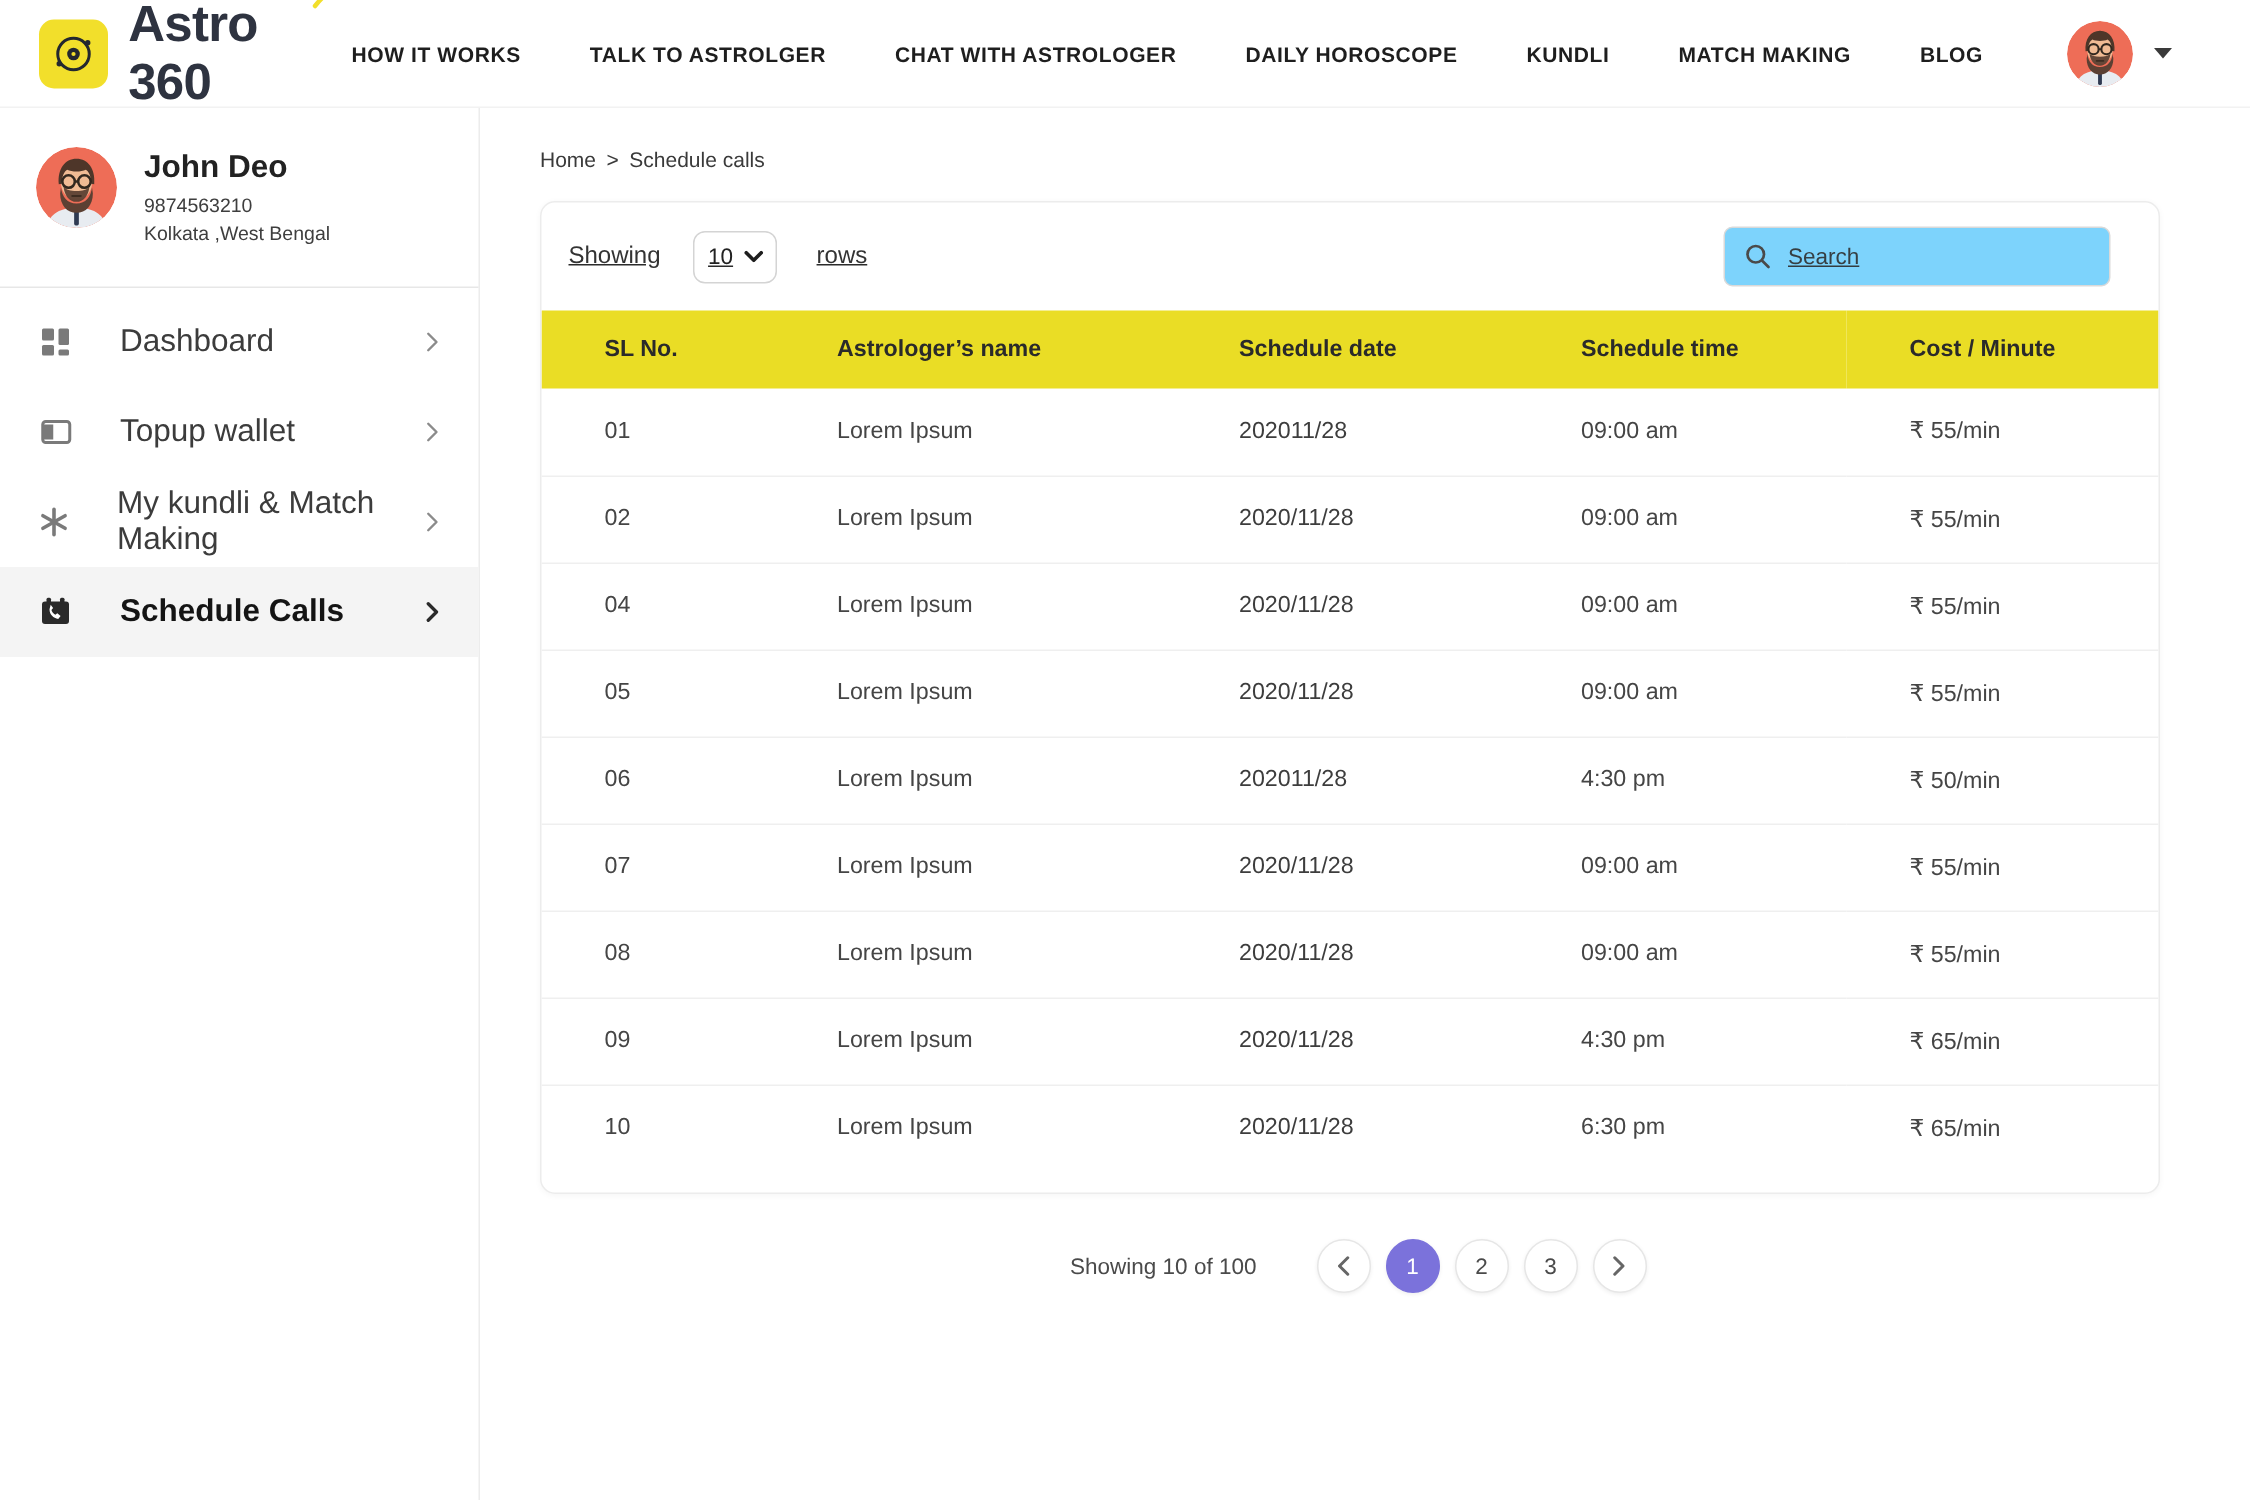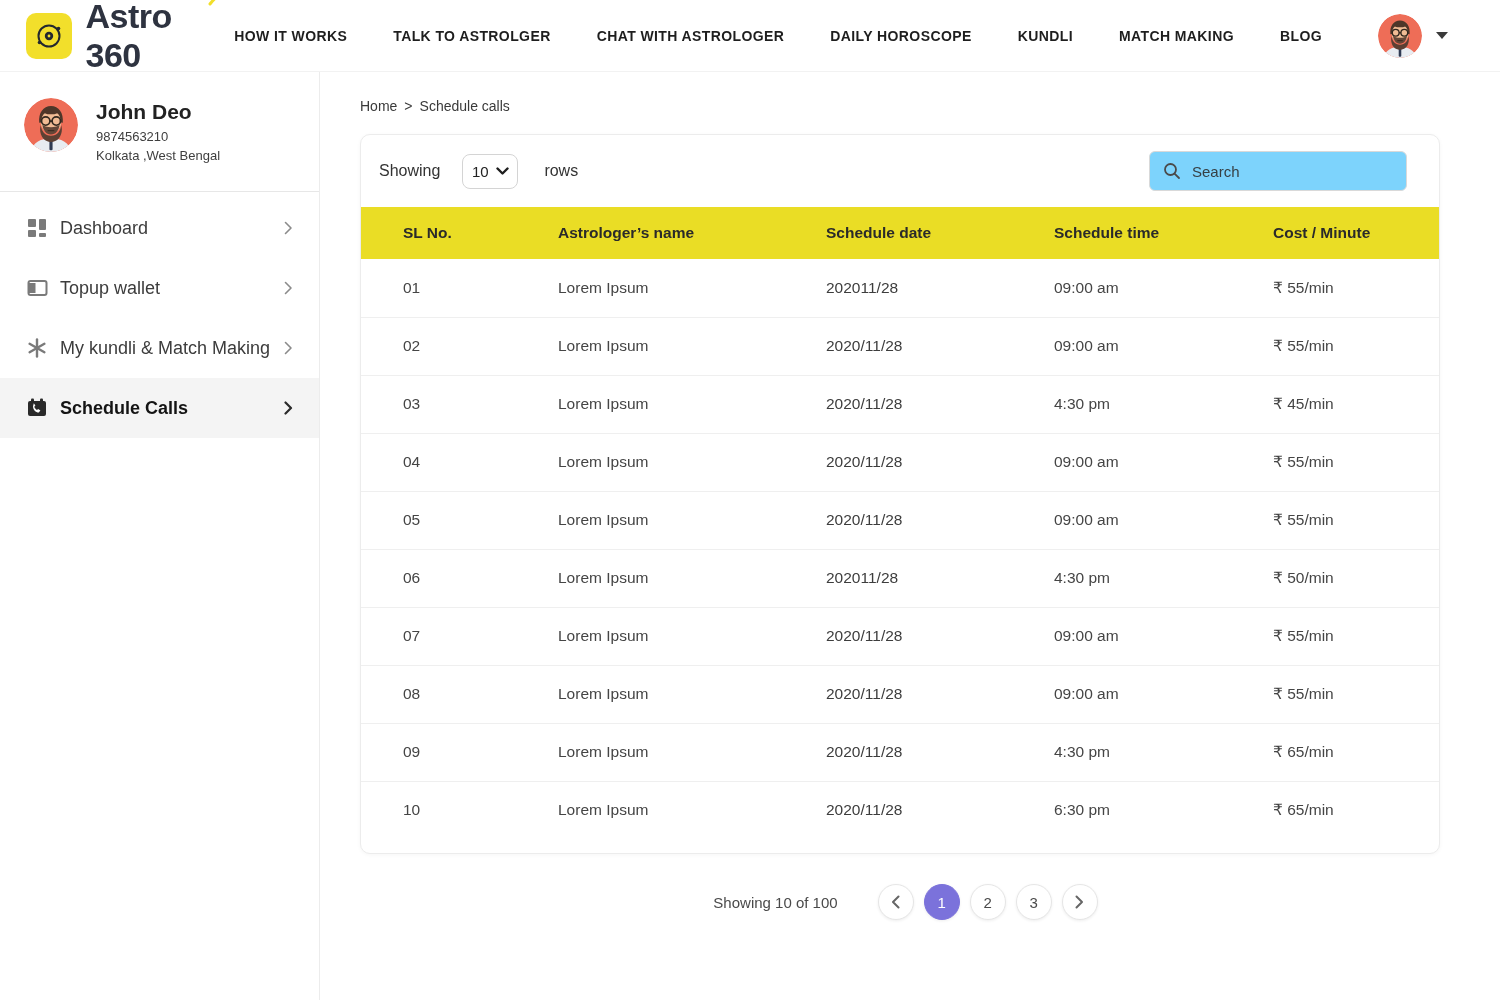--- a/index.html
+++ b/index.html
@@ -33,33 +33,33 @@
   .sidebar{position:absolute;top:72px;left:0;width:320px;height:928px;background:#fff;
     border-right:1px solid #ECECEC;}
   .profile{display:flex;align-items:flex-start;gap:18px;padding:26px 24px 24px 24px;}
   .profile-info{padding-top:2px;}
   .profile-name{font-size:21px;font-weight:700;color:#222;margin-bottom:5px;}
   .profile-phone{font-size:13px;color:#3E3E3E;margin-bottom:4px;}
   .profile-loc{font-size:13px;color:#3E3E3E;}
   .sidebar-divider{height:1px;background:#E7E7E7;margin:4px 0 6px 0;}
   .menu-item{height:60px;display:flex;align-items:center;padding:0 26px;cursor:pointer;}
   .menu-item .mi-icon{width:22px;display:flex;justify-content:center;color:#7A7A7A;}
-  .menu-item .mi-label{margin-left:12px;font-size:18px;color:#3C3C3C;}
+  .menu-item .mi-label{margin-left:32px;font-size:21px;color:#3C3C3C;}
   .menu-item .mi-chevron{margin-left:auto;color:#8B8B8B;display:flex;}
   .menu-item.active{background:#F4F4F4;}
   .menu-item.active .mi-label{font-weight:700;color:#141414;}
   .menu-item.active .mi-icon{color:#2A2A2A;}
   .menu-item.active .mi-chevron{color:#2A2A2A;}
 
   
   .main{position:absolute;top:72px;left:321px;width:1179px;height:928px;background:#fff;overflow:hidden;}
   .breadcrumb{margin:26px 0 0 39px;font-size:14px;color:#3A3A3A;display:flex;gap:7px;align-items:center;}
   .card{margin:20px 60px 0 39px;width:1080px;background:#fff;border:1px solid #ECECEC;
     border-radius:10px;box-shadow:0 1px 4px rgba(0,0,0,.04);overflow:hidden;}
-  .toolbar{height:72px;display:flex;align-items:center;padding:0 32px 0 18px;}
+  .toolbar{height:72px;display:flex;align-items:center;padding:0 32px 0 18px;text-decoration:underline;}
   .toolbar-showing{font-size:16px;color:#333;}
   .select{margin-left:22px;width:56px;height:35px;border:1.5px solid #D4D4D4;border-radius:8px;
     display:flex;align-items:center;justify-content:center;gap:7px;font-size:15px;color:#222;
     cursor:pointer;background:#fff;}
   .toolbar-rows{margin-left:26px;font-size:16px;color:#333;}
   .searchbox{margin-left:auto;width:258px;height:40px;border:1.5px solid #D9D9D9;border-radius:6px;
     display:flex;align-items:center;padding:0 13px;gap:11px;background:#7dd3fc;}
   .searchbox input{border:none;outline:none;flex:1;font-size:15px;color:#222;
     font-family:"Liberation Sans","DejaVu Sans",sans-serif;background:transparent;}
   .searchbox input::placeholder{color:#2F2F2F;opacity:.9;}
@@ -279,27 +279,20 @@
             <td class="c-cost">₹ 55/min</td>
           </tr>
           <tr>
             <td class="c-sl">02</td>
             <td class="c-name">Lorem Ipsum</td>
             <td class="c-date">2020/11/28</td>
             <td class="c-time">09:00 am</td>
             <td class="c-cost">₹ 55/min</td>
           </tr>
           <tr>
-            <td class="c-sl">03</td>
-            <td class="c-name">Lorem Ipsum</td>
-            <td class="c-date">2020/11/28</td>
-            <td class="c-time">4:30 pm</td>
-            <td class="c-cost">₹ 45/min</td>
-          </tr>
-          <tr>
             <td class="c-sl">04</td>
             <td class="c-name">Lorem Ipsum</td>
             <td class="c-date">2020/11/28</td>
             <td class="c-time">09:00 am</td>
             <td class="c-cost">₹ 55/min</td>
           </tr>
           <tr>
             <td class="c-sl">05</td>
             <td class="c-name">Lorem Ipsum</td>
             <td class="c-date">2020/11/28</td>

